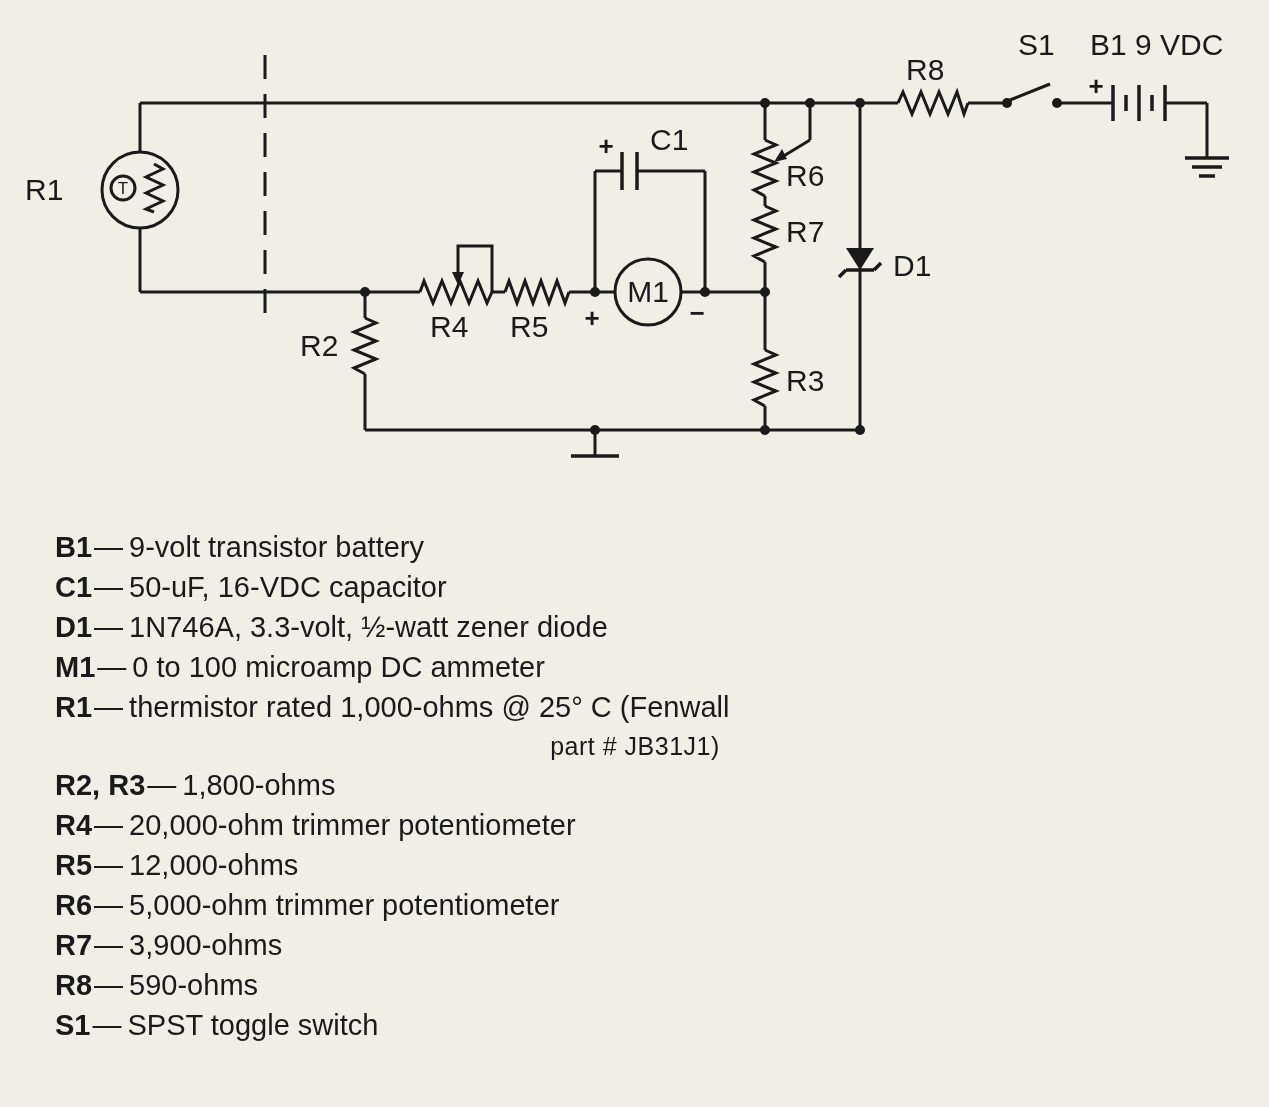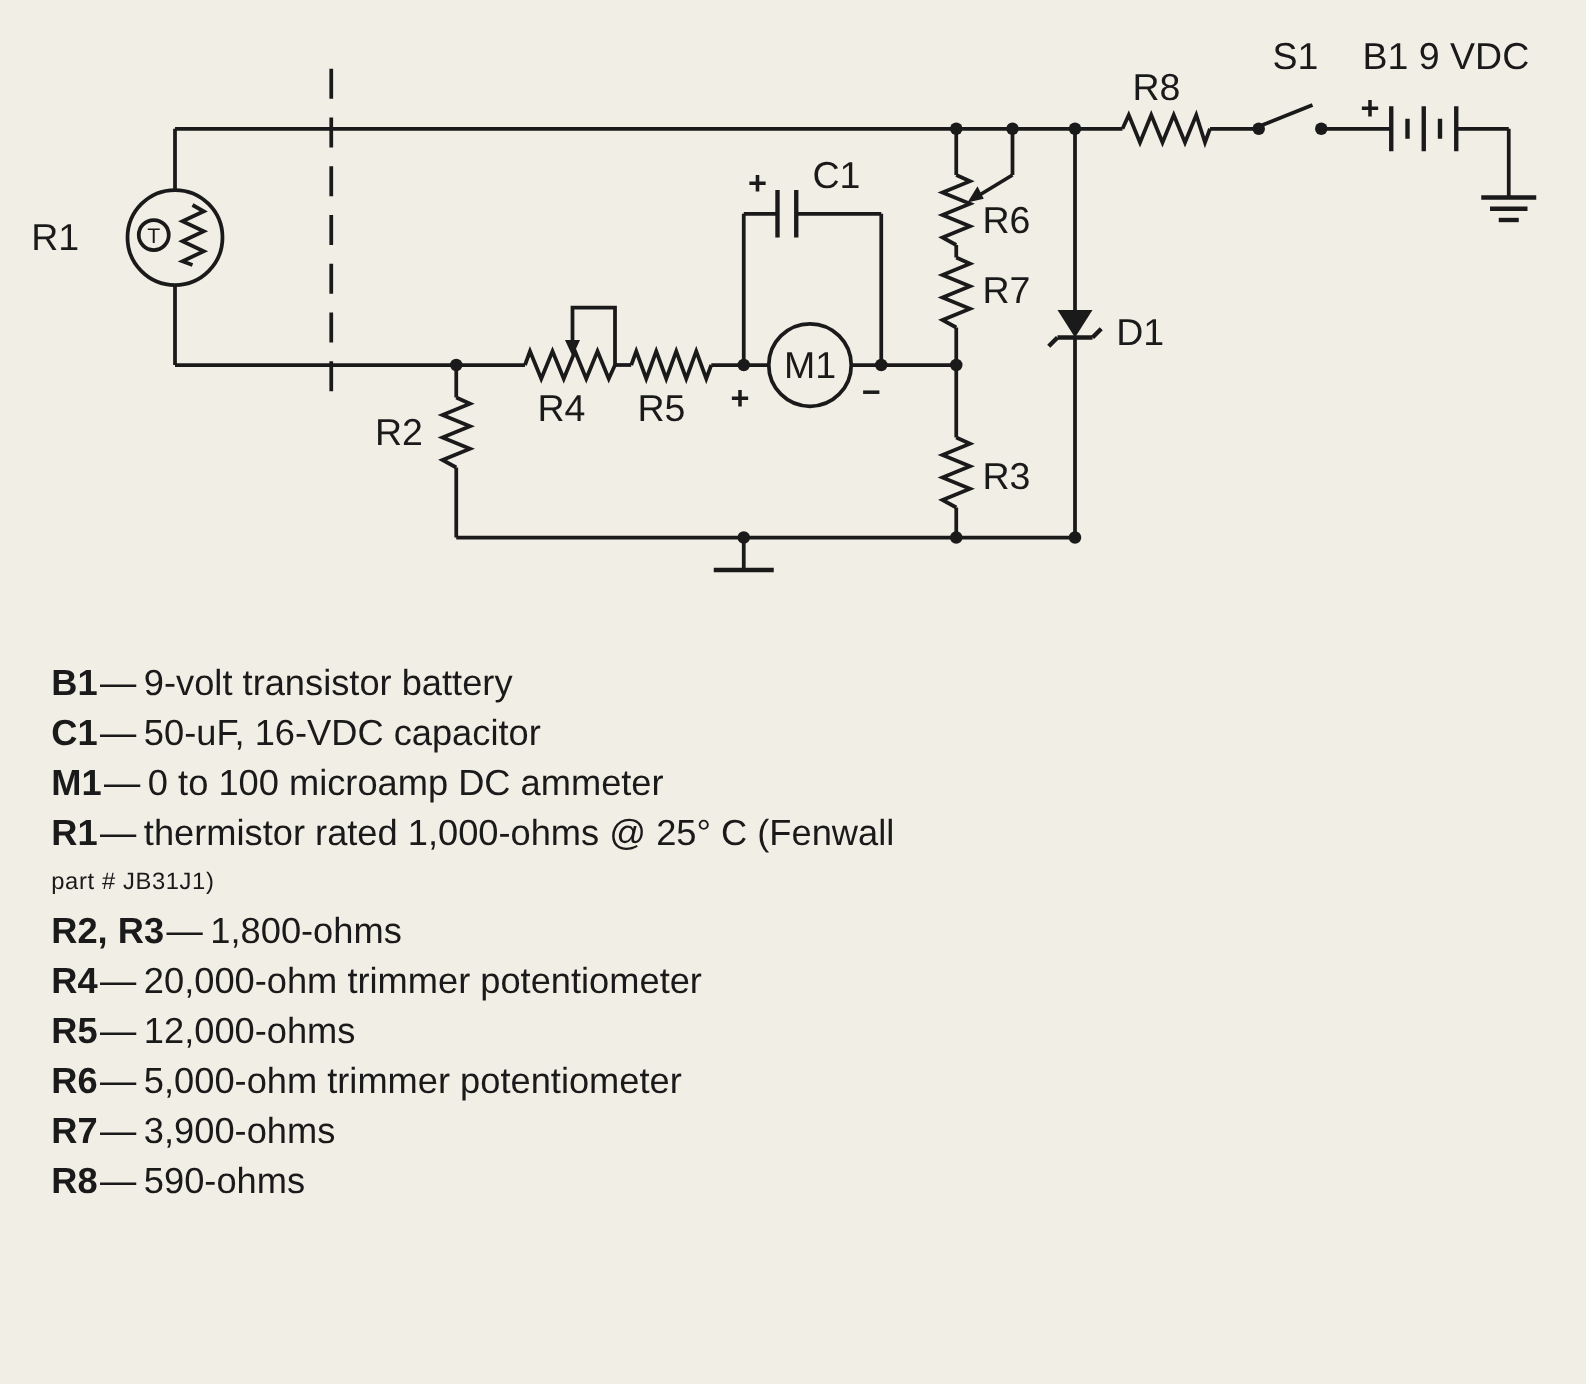--- a/index.html
+++ b/index.html
@@ -13,25 +13,25 @@
   }
   .schematic{position:absolute;top:0;left:0;}
   .schematic .wire{stroke:#1a1a1a;stroke-width:3;fill:none;}
   .schematic .thick{stroke:#1a1a1a;stroke-width:3.5;fill:none;}
   .schematic .dot{fill:#1a1a1a;stroke:none;}
   .schematic .fillshape{fill:#1a1a1a;stroke:none;}
   .schematic text{fill:#1a1a1a;font-family:"Liberation Sans", sans-serif;}
   .slbl{font-size:30px;}
   .ssmall{font-size:17px;}
   .spol{font-size:26px;font-weight:700;}
-  .parts{position:absolute;left:41px;top:527px;width:1160px;}
+  .parts{position:absolute;left:55px;top:527px;width:1160px;}
   .row{font-size:29px;line-height:40px;white-space:nowrap;}
   .row .ref{font-weight:700;}
   .row .dash{padding:0 6px 0 2px;}
-  .row.cont{font-size:19px;line-height:38px;letter-spacing:.5px;}
+  .row.cont{font-size:25px;line-height:38px;letter-spacing:.5px;text-align:center;}
   .row.note .note-text{margin-left:8px;}
 </style>
 </head>
 <body>
 
 <svg class="schematic" width="1269" height="500" viewBox="0 0 1269 500">
 
   <g>
     <line class="wire" x1="265" y1="55" x2="265" y2="318" stroke-dasharray="24 15"></line>
   </g>
@@ -171,22 +171,24 @@
   <text class="slbl" x="893" y="276">D1</text>
   <text class="slbl" x="906" y="80">R8</text>
   <text class="slbl" x="1018" y="55">S1</text>
   <text class="slbl" x="1090" y="55">B1 9 VDC</text>
   <text class="spol" x="1096" y="95" text-anchor="middle">+</text>
 </svg>
 
 <div class="parts">
   <div class="row"><span class="ref">B1</span><span class="dash">—</span><span class="desc">9-volt transistor battery</span></div>
   <div class="row"><span class="ref">C1</span><span class="dash">—</span><span class="desc">50-uF, 16-VDC capacitor</span></div>
+  <div class="row"><span class="ref">D1</span><span class="dash">—</span><span class="desc">1N746A, 3.3-volt, ½-watt zener diode</span></div>
   <div class="row"><span class="ref">M1</span><span class="dash">—</span><span class="desc">0 to 100 microamp DC ammeter</span></div>
   <div class="row"><span class="ref">R1</span><span class="dash">—</span><span class="desc">thermistor rated 1,000-ohms @ 25° C (Fenwall</span></div>
   <div class="row cont"><span class="desc">part # JB31J1)</span></div>
   <div class="row"><span class="ref">R2, R3</span><span class="dash">—</span><span class="desc">1,800-ohms</span></div>
   <div class="row"><span class="ref">R4</span><span class="dash">—</span><span class="desc">20,000-ohm trimmer potentiometer</span></div>
   <div class="row"><span class="ref">R5</span><span class="dash">—</span><span class="desc">12,000-ohms</span></div>
   <div class="row"><span class="ref">R6</span><span class="dash">—</span><span class="desc">5,000-ohm trimmer potentiometer</span></div>
   <div class="row"><span class="ref">R7</span><span class="dash">—</span><span class="desc">3,900-ohms</span></div>
   <div class="row"><span class="ref">R8</span><span class="dash">—</span><span class="desc">590-ohms</span></div>
+  <div class="row"><span class="ref">S1</span><span class="dash">—</span><span class="desc">SPST toggle switch</span></div>
 </div>
 
 </body></html>

